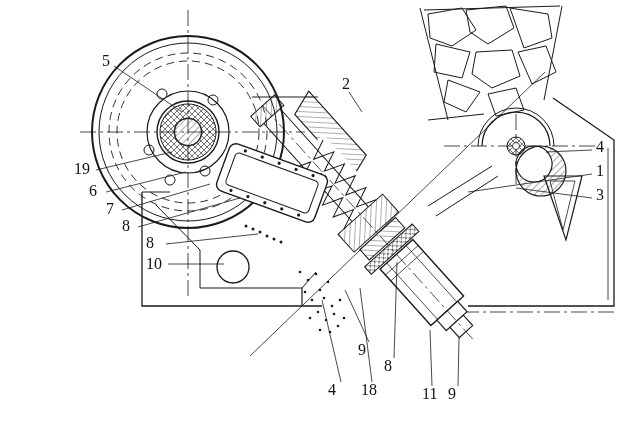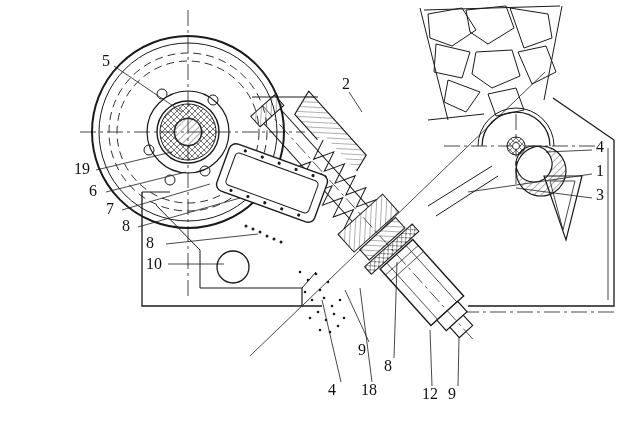--- a/index.html
+++ b/index.html
@@ -197,16 +197,16 @@
   <span class="co" style="left:74px;top:161px">19</span>
   <span class="co" style="left:89px;top:183px">6</span>
   <span class="co" style="left:106px;top:201px">7</span>
   <span class="co" style="left:122px;top:218px">8</span>
   <span class="co" style="left:146px;top:235px">8</span>
   <span class="co" style="left:146px;top:256px">10</span>
   <span class="co" style="left:358px;top:342px">9</span>
   <span class="co" style="left:384px;top:358px">8</span>
   <span class="co" style="left:328px;top:382px">4</span>
   <span class="co" style="left:361px;top:382px">18</span>
-  <span class="co" style="left:422px;top:386px">12</span>
+  <span class="co" style="left:422px;top:386px">11</span>
   <span class="co" style="left:448px;top:386px">9</span>
 
 </div>
 
 </body></html>

